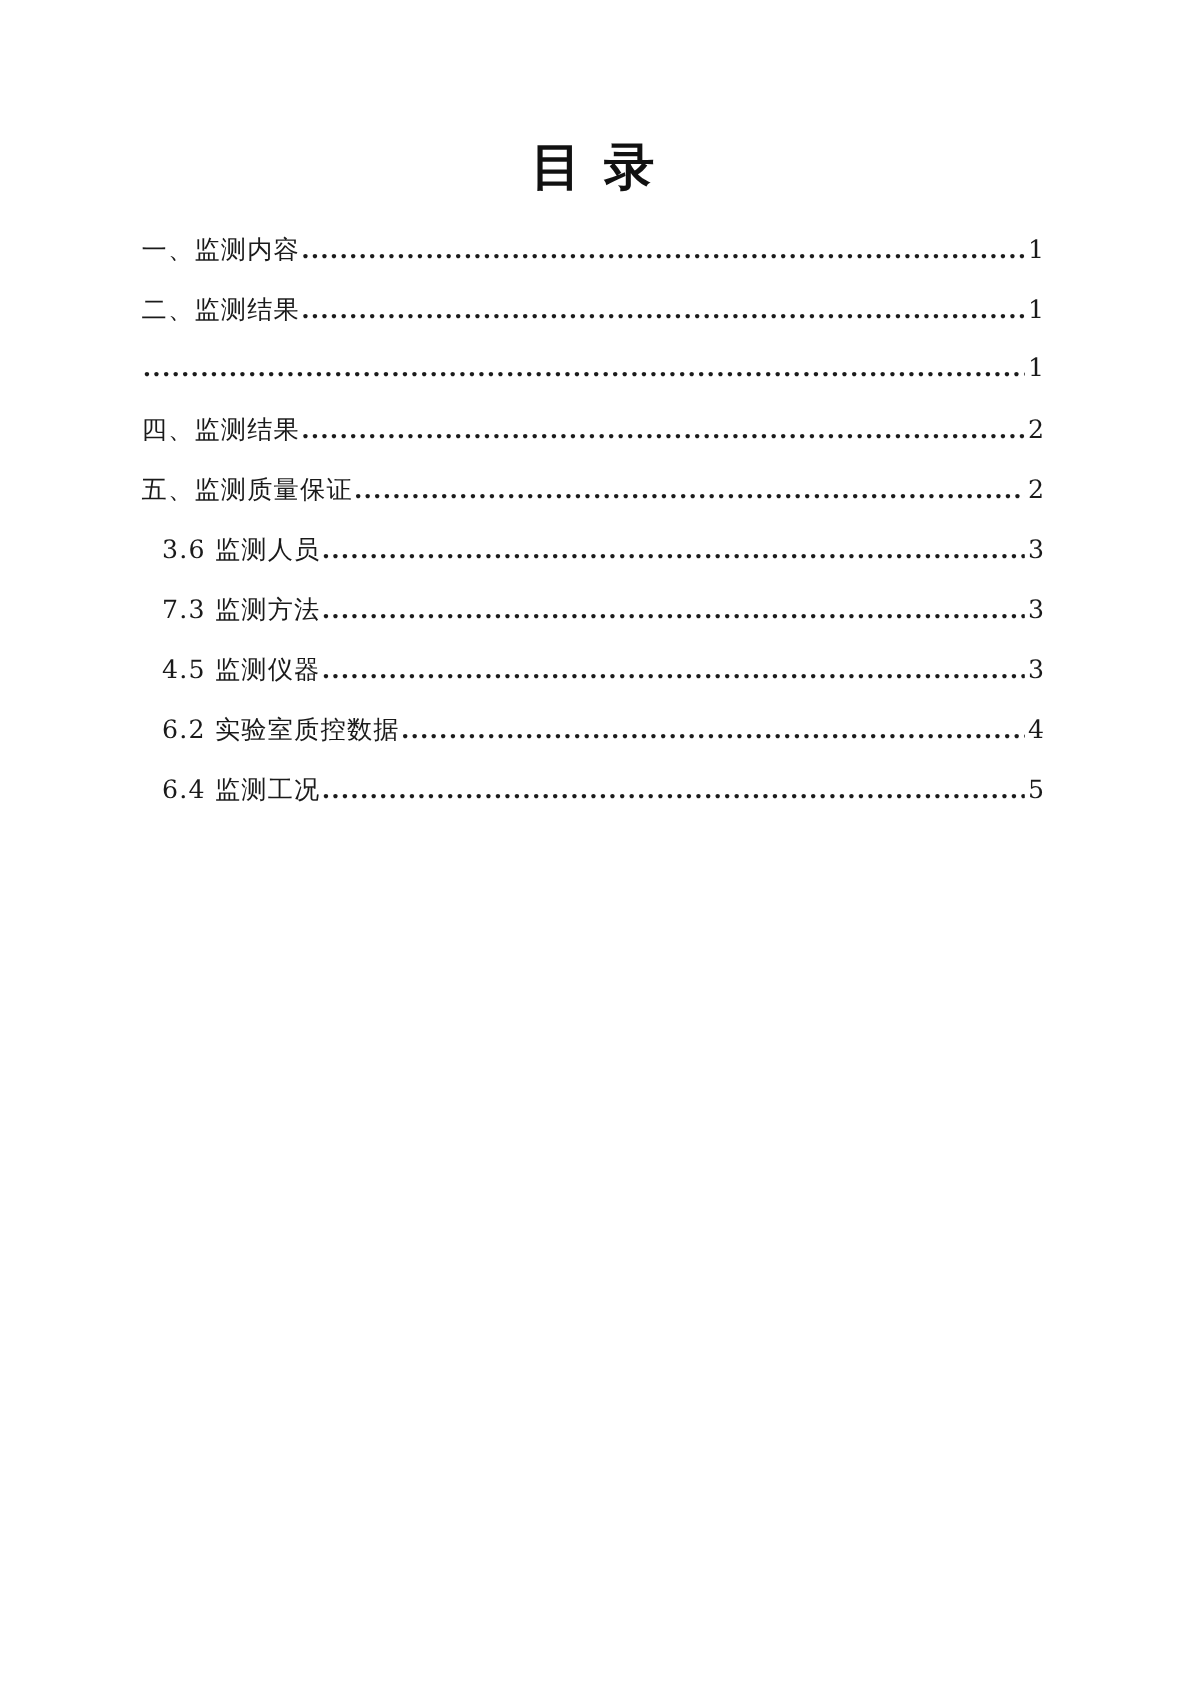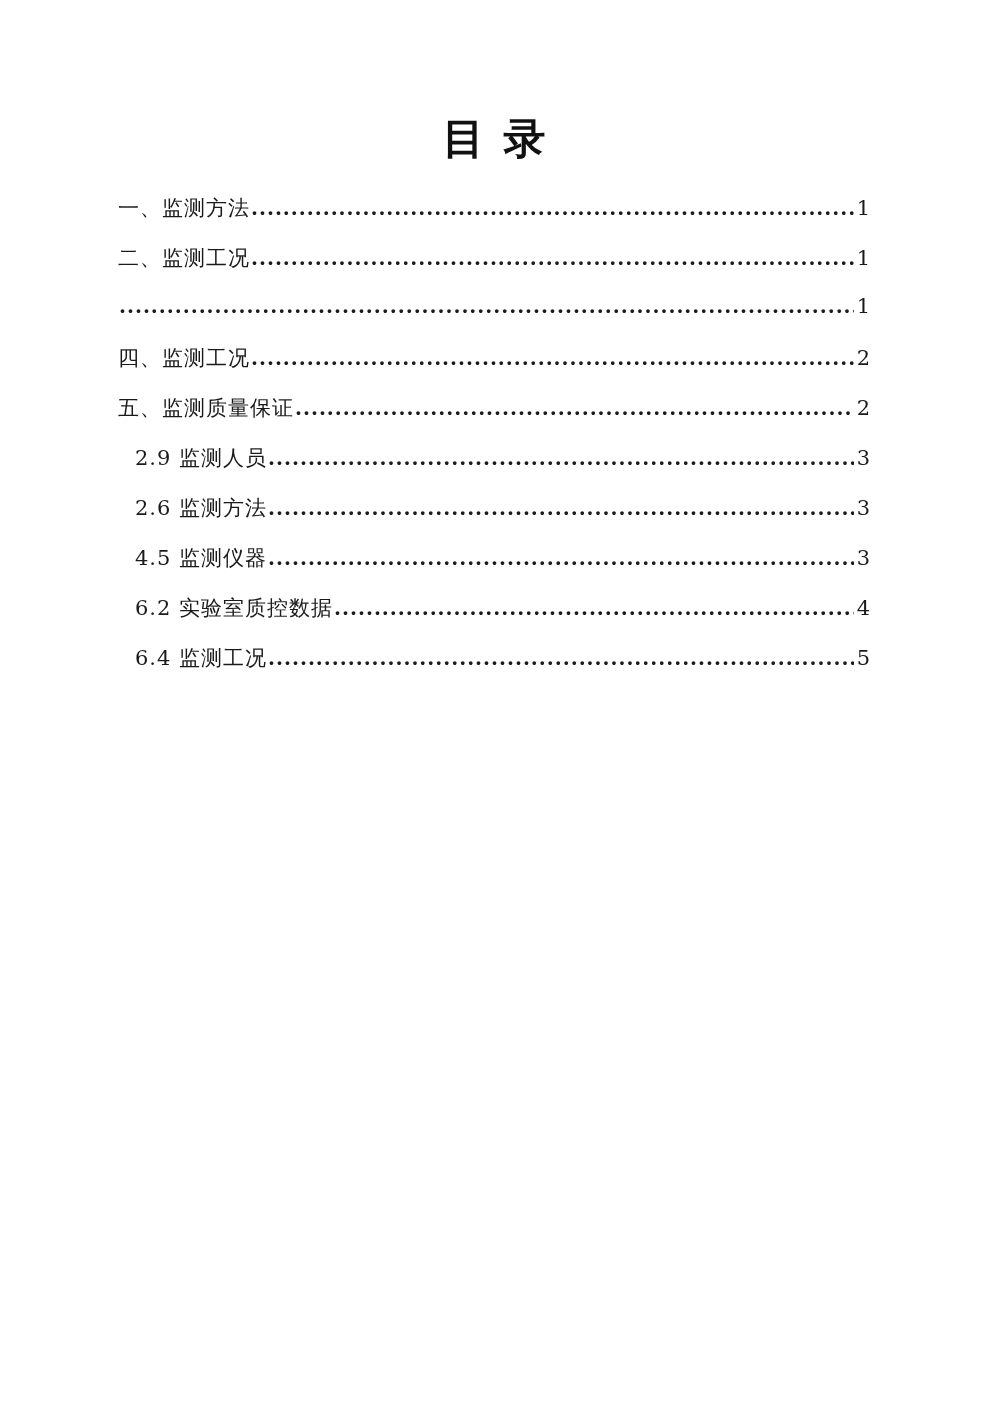--- a/index.html
+++ b/index.html
@@ -69,56 +69,56 @@
   }
 </style>
 </head>
 <body>
 
 <div class="page">
   <h1 class="doc-title">目录</h1>
 
   <div class="toc-list">
   <div class="toc-row level-1">
-    <span class="toc-label">一、监测方法</span>
+    <span class="toc-label">一、监测内容</span>
     <span class="toc-dots"></span>
     <span class="toc-page">1</span>
   </div>
 
   <div class="toc-row level-1">
-    <span class="toc-label">二、监测工况</span>
+    <span class="toc-label">二、监测结果</span>
     <span class="toc-dots"></span>
     <span class="toc-page">1</span>
   </div>
 
   <div class="toc-row level-1">
     <span class="toc-dots"></span>
     <span class="toc-page">1</span>
   </div>
 
   <div class="toc-row level-1">
-    <span class="toc-label">四、监测工况</span>
+    <span class="toc-label">四、监测结果</span>
     <span class="toc-dots"></span>
     <span class="toc-page">2</span>
   </div>
 
   <div class="toc-row level-1">
     <span class="toc-label">五、监测质量保证</span>
     <span class="toc-dots"></span>
     <span class="toc-page">2</span>
   </div>
 
   <div class="toc-row level-2">
-    <span class="toc-label">2.9 监测人员</span>
+    <span class="toc-label">3.6 监测人员</span>
     <span class="toc-dots"></span>
     <span class="toc-page">3</span>
   </div>
 
   <div class="toc-row level-2">
-    <span class="toc-label">2.6 监测方法</span>
+    <span class="toc-label">7.3 监测方法</span>
     <span class="toc-dots"></span>
     <span class="toc-page">3</span>
   </div>
 
   <div class="toc-row level-2">
     <span class="toc-label">4.5 监测仪器</span>
     <span class="toc-dots"></span>
     <span class="toc-page">3</span>
   </div>
 

